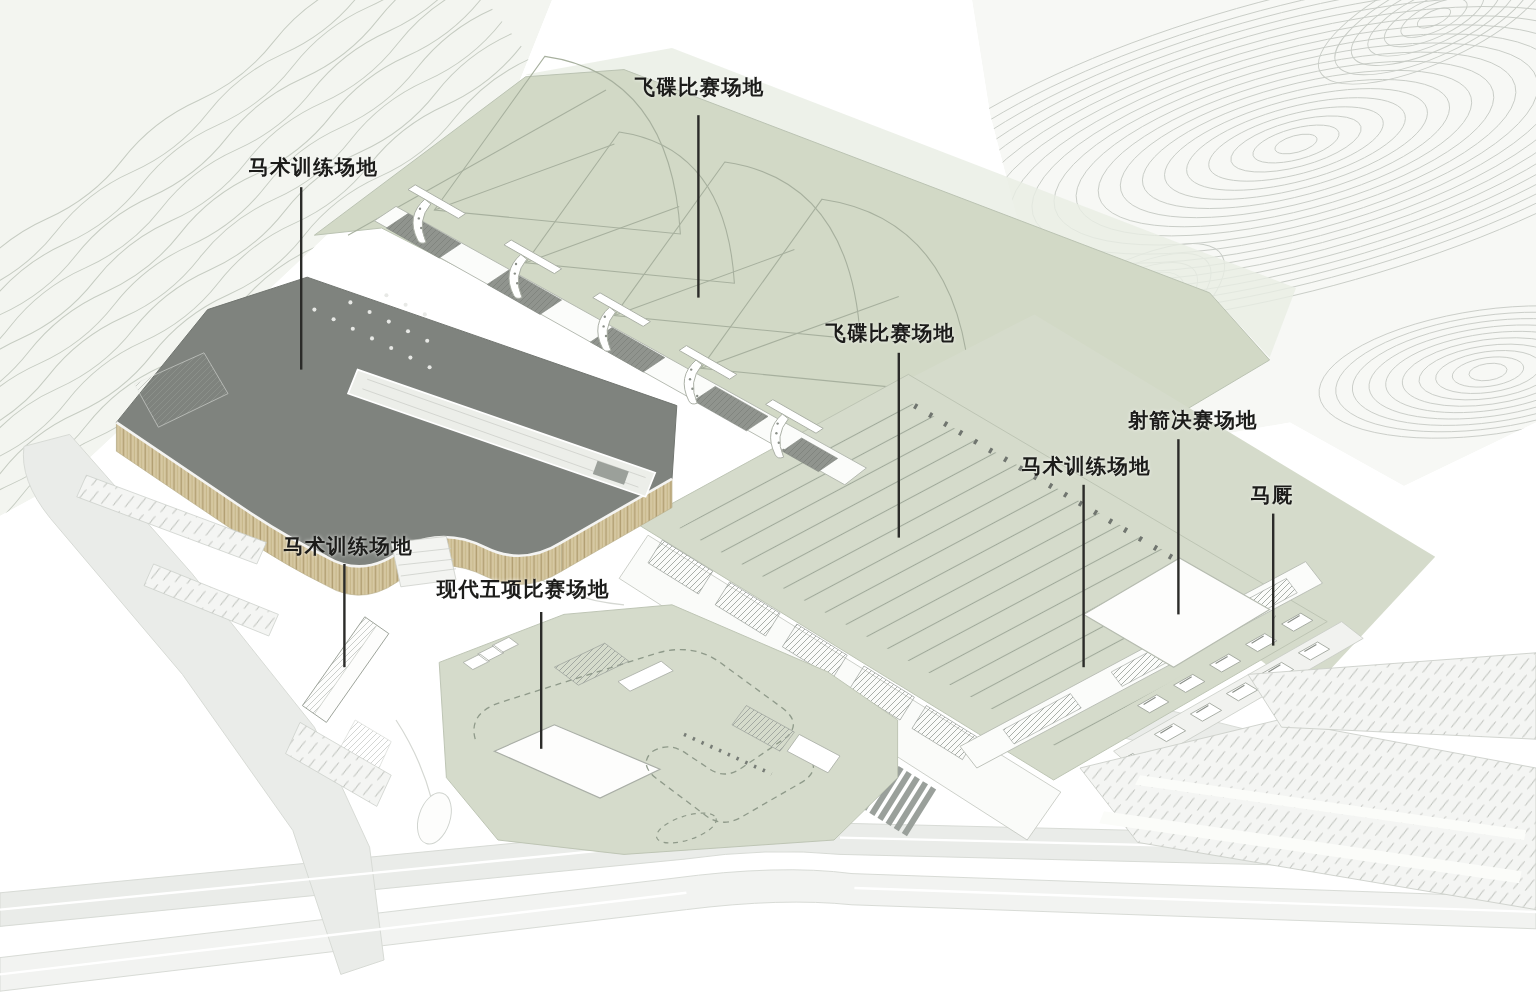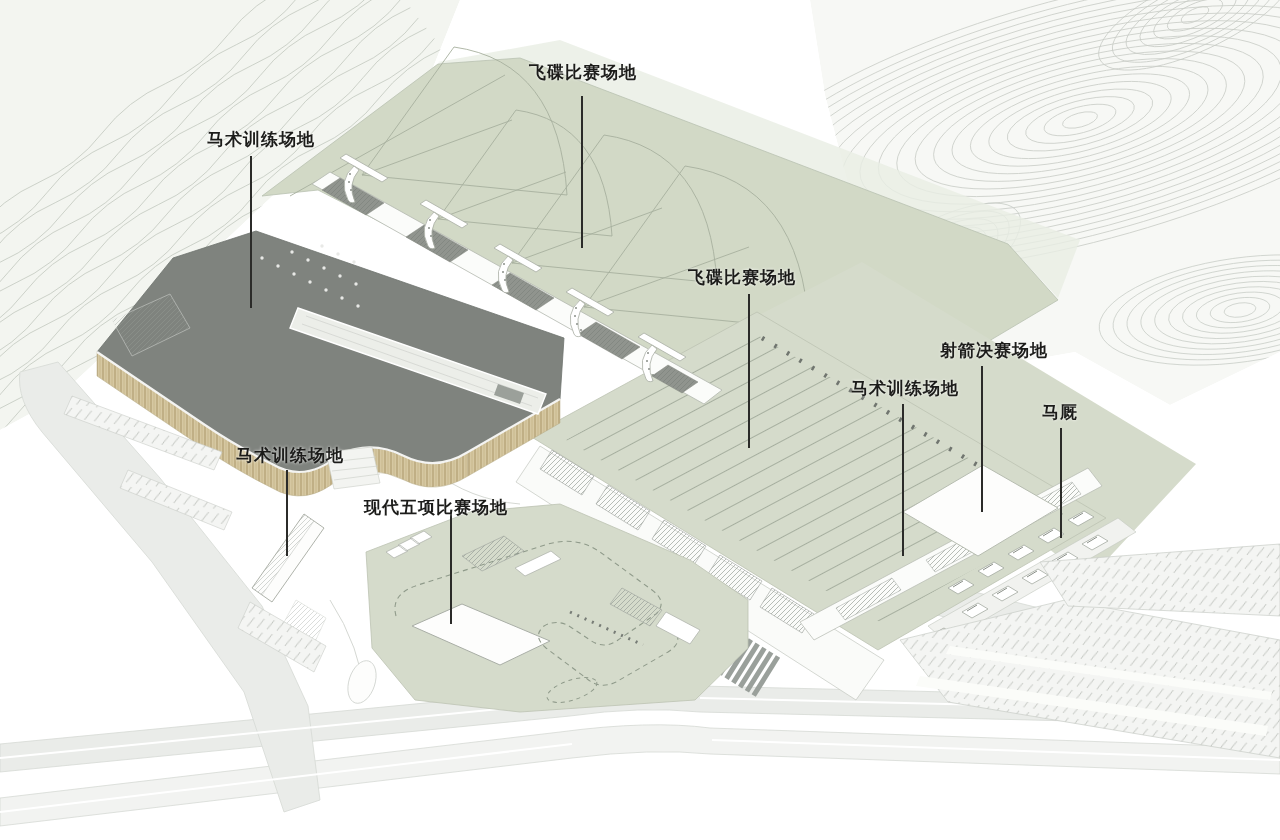--- a/index.html
+++ b/index.html
@@ -330,15 +330,15 @@
 <div class="leader" style="left:286px;top:470px;height:86px"></div>
 <div class="leader" style="left:450px;top:510px;height:114px"></div>
 
 <div class="site-label" style="left:529px;top:64px">飞碟比赛场地</div>
 <div class="site-label" style="left:207px;top:131px">马术训练场地</div>
 <div class="site-label" style="left:688px;top:269px">飞碟比赛场地</div>
 <div class="site-label" style="left:940px;top:342px">射箭决赛场地</div>
 <div class="site-label" style="left:851px;top:380px">马术训练场地</div>
 <div class="site-label" style="left:1042px;top:404px">马厩</div>
 <div class="site-label" style="left:236px;top:447px">马术训练场地</div>
-<div class="site-label" style="left:364px;top:499px">现代五项比赛场地</div>
+<div class="site-label" style="left:364px;top:483px">现代五项比赛场地</div>
 
 </div>
 
 </body></html>

